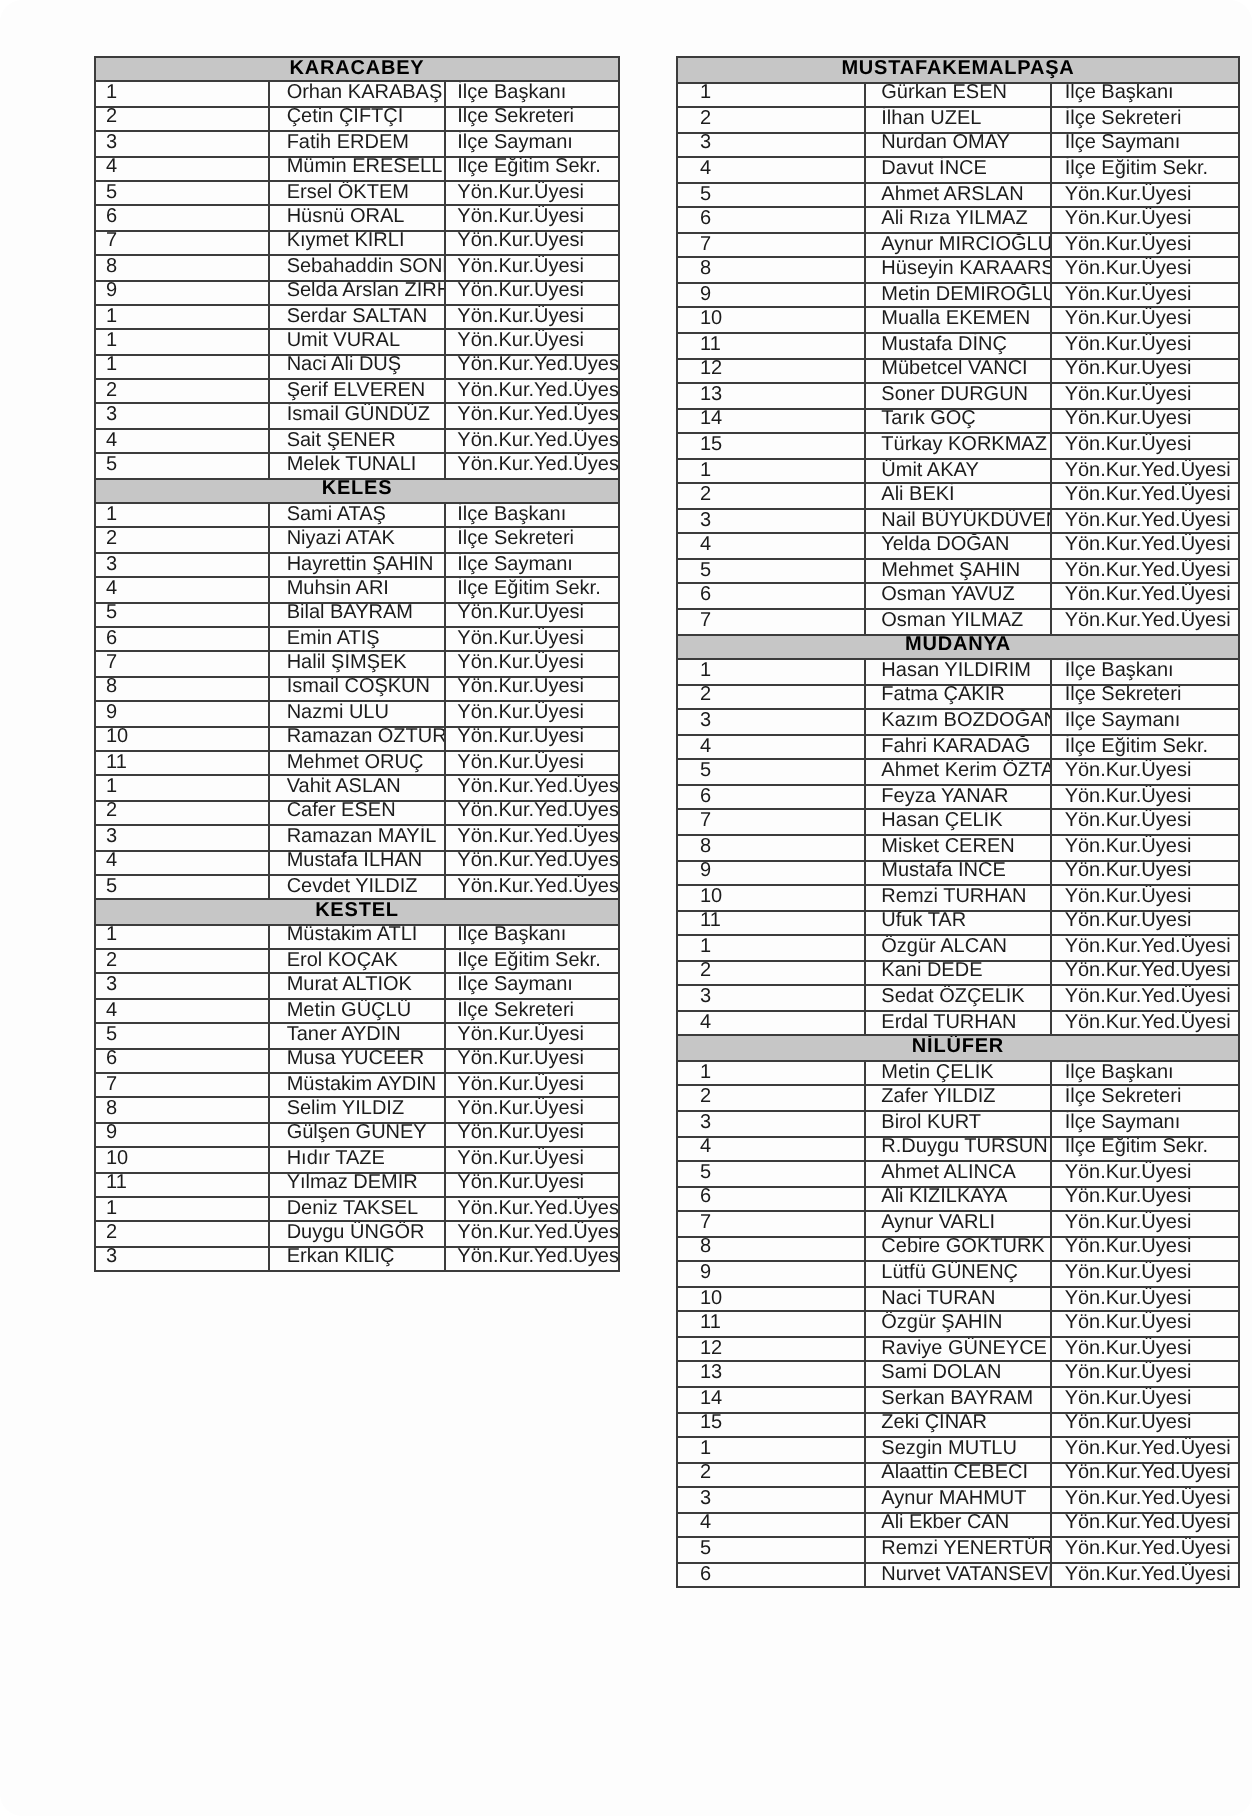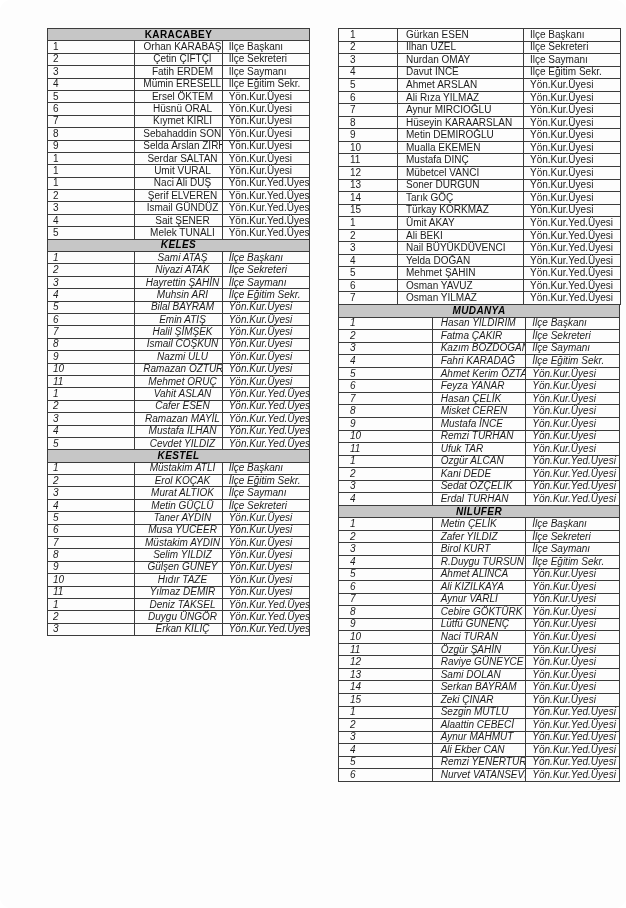--- a/index.html
+++ b/index.html
@@ -18,21 +18,21 @@
   }
   .page-column { position: absolute; top: 28px; }
   .page-column.left  { left: 47px;  width: 263px; }
   .page-column.right { left: 338px; width: 282px; }
 
   table.district-table {
     border-collapse: collapse;
     table-layout: fixed;
     width: 100%;
   }
-  .district-table + .district-table { margin-top: -1px; font-style: italic; }
+  .district-table + .district-table { margin-top: -1px; }
 
   .district-table th,
   .district-table td {
     border: 1px solid #3c3c3c;
     font-size: 10px;
     line-height: 1;
     vertical-align: middle;
     white-space: nowrap;
     overflow: hidden;
   }
@@ -49,21 +49,21 @@
   }
 
   .cell-num  { text-align: left; }
   .left  .cell-num { padding-left: 5px; }
   .right .cell-num { padding-left: 11px; }
   .cell-name { padding-left: 8px; }
   .cell-role { padding-left: 6px; }
 
   
   .left  .district-table .cell-num  { width: 25px; }
-  .left  .district-table .cell-name { width: 135px; text-align: center; }
+  .left  .district-table .cell-name { width: 135px; }
   .left  .district-table .cell-role { width: 103px; }
   .right .district-table .cell-num  { width: 59px; }
   .right .district-table .cell-name { width: 126px; }
   .right .district-table .cell-role { width: 97px; }
 </style>
 </head>
 <body>
 
 <div class="page">
   <div class="page-column left">
@@ -316,20 +316,23 @@
             <td class="cell-name">Erkan KILIÇ</td>
             <td class="cell-role">Yön.Kur.Yed.Üyesi</td>
           </tr>
         </tbody>
       </table>
     </div>
   <div class="page-column right">
       <table class="district-table">
         <tbody>
           <tr>
+            <th colspan="3">MUSTAFAKEMALPAŞA</th>
+          </tr>
+          <tr>
             <td class="cell-num">1</td>
             <td class="cell-name">Gürkan ESEN</td>
             <td class="cell-role">İlçe Başkanı</td>
           </tr>
           <tr>
             <td class="cell-num">2</td>
             <td class="cell-name">İlhan UZEL</td>
             <td class="cell-role">İlçe Sekreteri</td>
           </tr>
           <tr>

